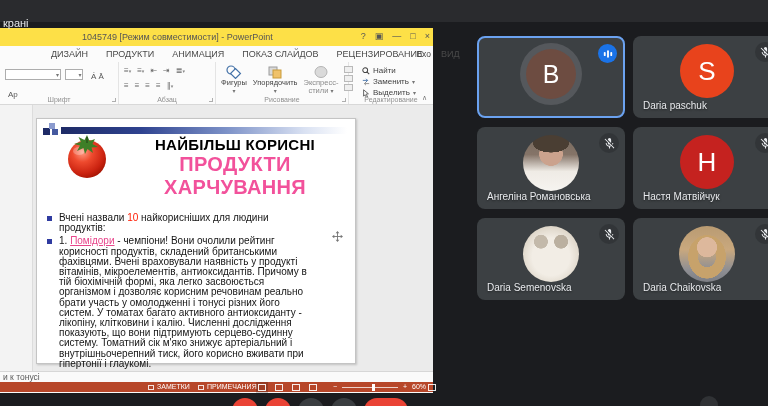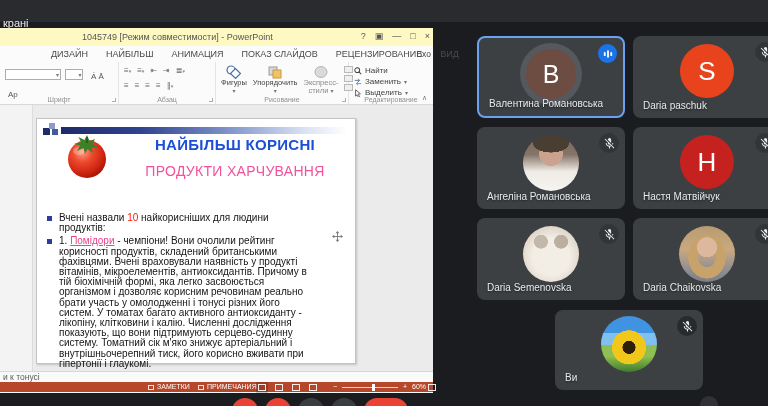--- a/index.html
+++ b/index.html
@@ -7,21 +7,21 @@
   .screen {
     position:relative; width:768px; height:406px; overflow:hidden;
     background:#1B1C1F; font-family:"Liberation Sans","DejaVu Sans",sans-serif;
   }
   
   .topbar { position:absolute; left:0; top:0; width:768px; height:22px; background:#2A2B2E; }
   .banner-text { position:absolute; left:3px; top:17px; font-size:11px; color:#E8EAED; z-index:5; }
 
   
   .ppt { position:absolute; left:0; top:28px; width:433px; height:365px; background:#FBFBFB; color:#444; }
-  .ppt-titlebar { position:relative; height:18px; background:#fef9c3; }
+  .ppt-titlebar { position:relative; height:18px; background:#fde047; }
   .ppt-title { position:absolute; left:82px; top:4px; font-size:9px; color:#555; white-space:nowrap; }
   .ppt-winbtns { position:absolute; right:3px; top:3px; display:flex; gap:9px; font-size:9px; color:#555; }
   .ppt-winbtns span { cursor:default; }
   .ppt-tabs { position:relative; height:16px; display:flex; align-items:center; font-size:9px; color:#4A4A4A; white-space:nowrap;padding-left:48px; }
   .ppt-tab { padding:0 9px; }
   .ppt-tab:first-child { margin-left:-6px; }
   .ppt-signin { position:absolute; right:2px; top:3px; font-size:8.5px; color:#444; }
 
   .ppt-ribbon { position:relative; height:43px; border-bottom:1px solid #D8D8D8; display:flex; background:#FBFBFB; }
   .rgroup { position:relative; border-right:1px solid #E4E4E4; padding:3px 4px 10px 5px; }
@@ -34,32 +34,32 @@
   .fb-b{font-weight:bold;} .fb-i{font-style:italic;} .fb-u{text-decoration:underline;}
   .fb-s{text-decoration:line-through;} .fb-red{border-bottom:2px solid #C00;}
   .prow { display:flex; gap:6px; font-size:8px; color:#666; line-height:9px; margin-top:1px; }
   .pico .dv { font-style:normal; font-size:5px; color:#888; }
   .drawrow { display:flex; align-items:flex-start; gap:6px; }
   .draw-btn { display:flex; flex-direction:column; align-items:center; font-size:7.5px; color:#444; text-align:center; line-height:8px; }
   .dv { font-style:normal; font-size:6px; color:#777; }
   .minicol { display:flex; flex-direction:column; gap:2px; margin-top:1px; }
   .minicol span { width:9px; height:7px; border:1px solid #B9B9B9; background:#EFEFEF; }
   .edit-rows { display:flex; flex-direction:column; gap:2px; margin-top:1px; }
-  .edit-row { display:flex; align-items:center; gap:3px; font-size:8px; color:#3F3F3F; white-space:nowrap; }
+  .edit-row { display:flex; align-items:center; gap:3px; font-size:8px; color:#3F3F3F; white-space:nowrap;padding-left:8px; }
   .ribbon-collapse { position:absolute; right:6px; bottom:2px; font-size:7px; color:#777; }
 
   .ppt-slidearea { position:relative; height:266px; background:#EBEBEB; }
   .thumb-panel { position:absolute; left:0; top:0; width:33px; height:266px; background:#F3F3F3; border-right:1px solid #DCDCDC; }
   .slide { position:absolute; left:36px; top:13px; width:320px; height:246px; background:#fff; border:1px solid #C4C4C4; box-shadow:1px 1px 2px rgba(0,0,0,.18); }
   .deco-sq { position:absolute; }
   .deco-bar { position:absolute; left:24px; right:8px; top:8px; height:7px;
     background:linear-gradient(90deg,#1E2B66 0%,#2F4390 28%,#7D92C8 58%,#D9E1F2 85%,#FFF 100%); }
   .slide-title { position:absolute; left:84px; top:17px; width:228px; text-align:center; }
   .st1 { font-size:15px; font-weight:bold; letter-spacing:.3px; }
-  .st2 { font-size:14px; font-weight:normal; letter-spacing:.3px; margin-top:10px; }
+  .st2 { font-size:20px; font-weight:bold; letter-spacing:.3px; }
   .bullets { position:absolute; left:10px; top:94px; width:262px; font-size:10px; line-height:10.2px; color:#141414; }
   .bullet { display:flex; margin-bottom:3px; }
   .bmark { flex:0 0 auto; width:5px; height:5px; background:#2F3BA0; margin:3px 7px 0 0; }
   .hl-red { color:#FF1A00; }
   .slide-link { text-decoration:underline; cursor:pointer; }
   .move-cursor { position:absolute; right:12px; top:112px; opacity:.8; }
 
   .ppt-notes { height:11px; background:#FAFAFA; border-top:1px solid #D7D7D7; font-size:8.5px; color:#5A5A5A; line-height:10px; padding-left:3px; }
   .ppt-status { position:relative; height:10px; color:#fff; font-size:7px; line-height:10px; }
   .sb-item { position:absolute; top:0; display:flex; align-items:center; gap:3px; white-space:nowrap; }
@@ -125,21 +125,21 @@
         <span>?</span>
         <span>▣</span>
         <span>—</span>
         <span>□</span>
         <span>×</span>
       </span>
     </div>
 
     <div class="ppt-tabs">
       <span class="ppt-tab">ДИЗАЙН</span>
-      <span class="ppt-tab">НАЙБІЛЬШ</span>
+      <span class="ppt-tab">ПРОДУКТИ</span>
       <span class="ppt-tab">АНИМАЦИЯ</span>
       <span class="ppt-tab">ПОКАЗ СЛАЙДОВ</span>
       <span class="ppt-tab">РЕЦЕНЗИРОВАНИЕ</span>
       <span class="ppt-tab">ВИД</span>
       <span class="ppt-signin">Вхо</span>
     </div>
 
     <div class="ppt-ribbon">
 
       <div class="rgroup" style="width:119px">
@@ -265,21 +265,21 @@
               <stop offset="100%" stop-color="#9E1100"></stop>
             </radialGradient>
           </defs>
           <circle cx="24" cy="26" r="19" fill="url(#tg)"></circle>
           <ellipse cx="16" cy="18" rx="6" ry="4" fill="#FFF" opacity="0.25"></ellipse>
           <polygon points="24,2 26.5,8 32,6 29.5,11 35,14 28.5,14.5 30,20 24.5,16 22,21 20.5,15 14,18 17,12.5 11,11 18,9 15.5,4 21.5,7" fill="#3F7F27"></polygon>
           <rect x="23" y="4" width="2" height="6" fill="#2E5E1C"></rect>
         </svg>
 
         <div class="slide-title">
-          <div class="st1" style="color: #1d4ed8;">НАЙБІЛЬШ КОРИСНІ</div>
+          <div class="st1" style="color: #000000;">НАЙБІЛЬШ КОРИСНІ</div>
           <div class="st2" style="color: rgb(242, 81, 155);">ПРОДУКТИ ХАРЧУВАННЯ</div>
         </div>
 
         <div class="bullets">
           <div class="bullet">
             <span class="bmark"></span>
             <span><span>Вчені назвали </span><span class="hl-red">10</span><span> найкорисніших для людини продуктів:</span></span>
           </div>
           <div class="bullet">
             <span class="bmark"></span>
@@ -325,21 +325,20 @@
     <span class="avatar-ring">
       <span class="avatar-inner" style="background-color: rgb(109, 76, 65);">B</span>
     </span>
     <span class="speakind">
       <svg width="10" height="10" viewBox="0 0 12 12">
           <rect x="1" y="3.5" width="2.2" height="5" rx="1.1" fill="#fff"></rect>
           <rect x="4.9" y="1.5" width="2.2" height="9" rx="1.1" fill="#fff"></rect>
           <rect x="8.8" y="3.5" width="2.2" height="5" rx="1.1" fill="#fff"></rect>
         </svg>
     </span>
-    <span class="pname">Валентина Романовська</span>
   </div>
 
   <div class="tile" style="left:633px;top:36px">
     <span class="avatar" style="background-color: rgb(232, 67, 28);">S</span>
     <span class="micoff">
       <svg width="13" height="13" viewBox="0 0 24 24">
           <path fill="#E8EAED" d="M19 11h-1.7c0 .7-.2 1.4-.5 2l1.2 1.2c.6-1 .9-2 .9-3.2zM14.9 11.1L9 5.2V5a3 3 0 0 1 6 0v6.1zM4.3 3L3 4.3l6 6V11c0 1.7 1.3 3 3 3 .2 0 .4 0 .6-.1l1.7 1.7c-.7.3-1.5.5-2.3.5-2.8 0-5.3-2.1-5.3-5H5c0 3.4 2.7 6.2 6 6.7V21h2v-3.2c.9-.1 1.8-.5 2.5-1l4.2 4.2 1.3-1.3L4.3 3z"></path>
         </svg>
     </span>
     <span class="pname">Daria paschuk</span>
@@ -378,29 +377,20 @@
   <div class="tile" style="left:633px;top:218px">
     <span class="photo photo-daria"></span>
     <span class="micoff">
       <svg width="13" height="13" viewBox="0 0 24 24">
           <path fill="#E8EAED" d="M19 11h-1.7c0 .7-.2 1.4-.5 2l1.2 1.2c.6-1 .9-2 .9-3.2zM14.9 11.1L9 5.2V5a3 3 0 0 1 6 0v6.1zM4.3 3L3 4.3l6 6V11c0 1.7 1.3 3 3 3 .2 0 .4 0 .6-.1l1.7 1.7c-.7.3-1.5.5-2.3.5-2.8 0-5.3-2.1-5.3-5H5c0 3.4 2.7 6.2 6 6.7V21h2v-3.2c.9-.1 1.8-.5 2.5-1l4.2 4.2 1.3-1.3L4.3 3z"></path>
         </svg>
     </span>
     <span class="pname">Daria Chaikovska</span>
   </div>
 
-  <div class="tile" style="left:555px;top:310px;height:80px">
-    <span class="photo photo-sunflower" style="top:6px"></span>
-    <span class="micoff" style="background:rgba(32,33,36,.7)">
-      <svg width="13" height="13" viewBox="0 0 24 24">
-          <path fill="#E8EAED" d="M19 11h-1.7c0 .7-.2 1.4-.5 2l1.2 1.2c.6-1 .9-2 .9-3.2zM14.9 11.1L9 5.2V5a3 3 0 0 1 6 0v6.1zM4.3 3L3 4.3l6 6V11c0 1.7 1.3 3 3 3 .2 0 .4 0 .6-.1l1.7 1.7c-.7.3-1.5.5-2.3.5-2.8 0-5.3-2.1-5.3-5H5c0 3.4 2.7 6.2 6 6.7V21h2v-3.2c.9-.1 1.8-.5 2.5-1l4.2 4.2 1.3-1.3L4.3 3z"></path>
-        </svg>
-    </span>
-    <span class="pname">Ви</span>
-  </div>
 
   <span class="ctrl" style="left:232px;background:#EA4335"></span>
   <span class="ctrl" style="left:265px;background:#EA4335"></span>
   <span class="ctrl" style="left:298px;background:#3A3D40"></span>
   <span class="ctrl" style="left:331px;background:#3A3D40"></span>
   <span class="ctrl-pill" style="left:364px;background:#EA4335"></span>
   <span class="overflow-btn"></span>
 
 </div>
 

